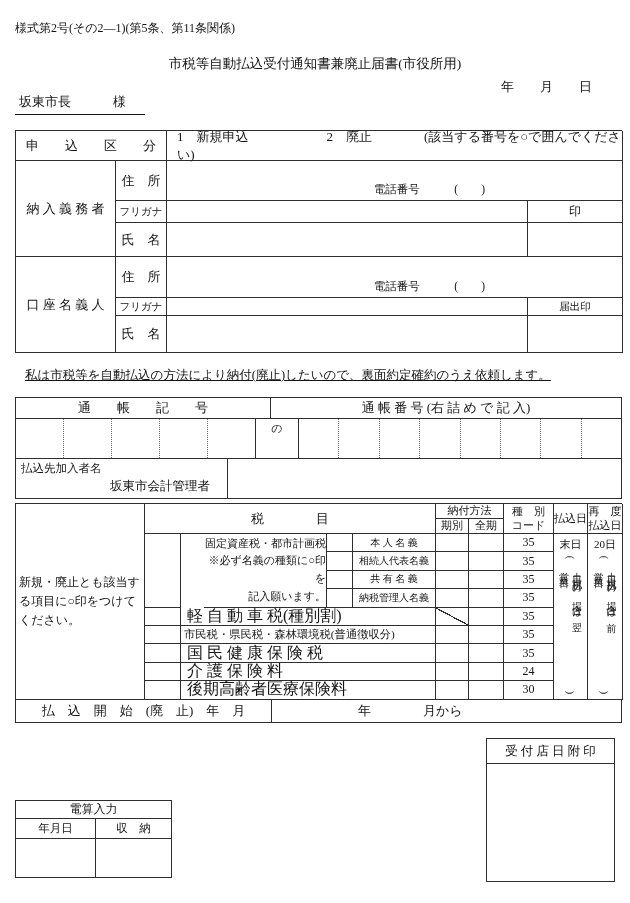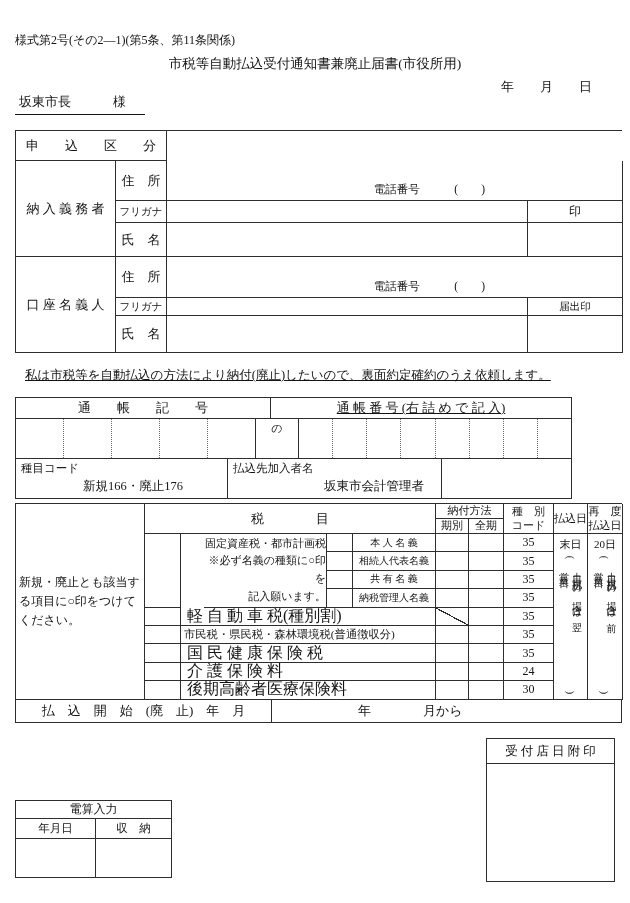--- a/index.html
+++ b/index.html
@@ -8,21 +8,21 @@
   body {
     position:relative; width:630px; height:903px; overflow:hidden;
     font-family:"Liberation Serif","DejaVu Serif",serif;
     color:var(--tc); font-size:13px;
   }
   .abs { position:absolute; }
   .c { display:flex; align-items:center; justify-content:center; text-align:center; }
   .pre { white-space:pre-line; }
   .bd { border:1px solid var(--bc); }
 
-  #form-number { left:15px; top:32px; font-size:12px; }
+  #form-number { left:15px; top:20px; font-size:12px; }
   #form-title  { left:0; top:55px; width:100%; text-align:center; font-size:13.5px; }
   #date-line   { right:38px; top:78px; font-size:13px; }
   #addressee   { left:15px; top:93px; width:130px; border-bottom:1px solid var(--tc);
                  padding:0 0 3px 4px; display:flex; }
   #addressee .suffix { margin-left:42px; }
 
   
   #table1 { left:15px; top:130px; width:607px; display:grid;
             grid-template-columns:100px 51px 361px 95px;
             grid-template-rows:30px 40px 22px 34px 41px 18px 37px;
@@ -31,24 +31,24 @@
   .cat-content { display:flex; align-items:center; padding-left:10px; }
   .phone-cell  { display:flex; align-items:flex-end; justify-content:flex-end;
                  padding:0 137px 3px 0; font-size:11.5px; }
   .furi { font-size:10.5px; }
   .stamp { font-size:12px; } .stamp-s { font-size:10.5px; }
 
   
   #declaration { left:15px; top:367px; padding-left:10px; font-size:12.5px;text-decoration:underline; }
 
   
-  #table2 { left:15px; top:397px; width:557px; border:1px solid var(--bc); }
+  #table2 { left:15px; top:397px; width:607px; border:1px solid var(--bc); }
   .t2-head { display:flex; height:21px; border-bottom:1px solid var(--bc); }
   .t2-head > div:first-child { width:255px; border-right:1px solid var(--bc); }
-  .t2-head > div:last-child  { flex:1;text-decoration:underline; }
+  .t2-head > div:last-child  { flex:1; }
   .t2-cells { display:flex; height:40px; border-bottom:1px solid var(--bc); }
   .dcell  { width:48px; border-right:1px dotted #6a6a6a; }
   .dcell.solid-r { border-right:1px solid var(--bc); }
   .no-cell { width:43px; border-right:1px solid var(--bc); text-align:center;
              font-size:11px; padding-top:2px; }
   .ncell  { flex:1; border-right:1px dotted #6a6a6a; }
   .ncell:last-child { border-right:none; }
   .t2-code { display:flex; height:39px; }
   .t2-code > div { position:relative; }
   .t2-code > div:nth-child(1) { width:212px; border-right:1px solid var(--bc); }
@@ -103,20 +103,21 @@
 <div class="abs" id="form-number">様式第2号(その2—1)(第5条、第11条関係)</div>
 <div class="abs" id="form-title">市税等自動払込受付通知書兼廃止届書(市役所用)</div>
 <div class="abs" id="date-line">年　　月　　日</div>
 <div class="abs" id="addressee">
   <span>坂東市長</span>
   <span class="suffix">様</span>
 </div>
 
 <div class="abs" id="table1">
   <div class="c" style="grid-area:1/1/2/3">申　　込　　区　　分</div>
+  <div class="cat-content" style="grid-area:1/3/2/5">1　新規申込　　　　　　2　廃止　　　　(該当する番号を○で囲んでください)</div>
 
   <div class="c" style="grid-area:2/1/5/2">納 入 義 務 者</div>
   <div class="c" style="grid-area:2/2/3/3">住　所</div>
   <div class="phone-cell" style="grid-area:2/3/3/5">
     <span>電話番号　　　(　　)</span>
   </div>
   <div class="c furi" style="grid-area:3/2/4/3">フリガナ</div>
   <div style="grid-area:3/3/4/4"></div>
   <div class="c stamp" style="grid-area:3/4/4/5">印</div>
   <div class="c" style="grid-area:4/2/5/3">氏　名</div>
@@ -153,24 +154,20 @@
     <div class="ncell"></div>
     <div class="ncell"></div>
     <div class="ncell"></div>
     <div class="ncell"></div>
     <div class="ncell"></div>
     <div class="ncell"></div>
     <div class="ncell"></div>
     <div class="ncell"></div>
   </div>
   <div class="t2-code">
-    <div>
-      <span class="cell-lbl">種目コード</span>
-      <span class="cell-val wide">新規166・廃止176</span>
-    </div>
     <div>
       <span class="cell-lbl">払込先加入者名</span>
       <span class="cell-val">坂東市会計管理者</span>
     </div>
   </div>
 </div>
 
 <div class="abs" id="taxtable">
   <div class="instr pre" style="grid-area:1/1/12/2">新規・廃止とも該当す
 る項目に○印をつけて

